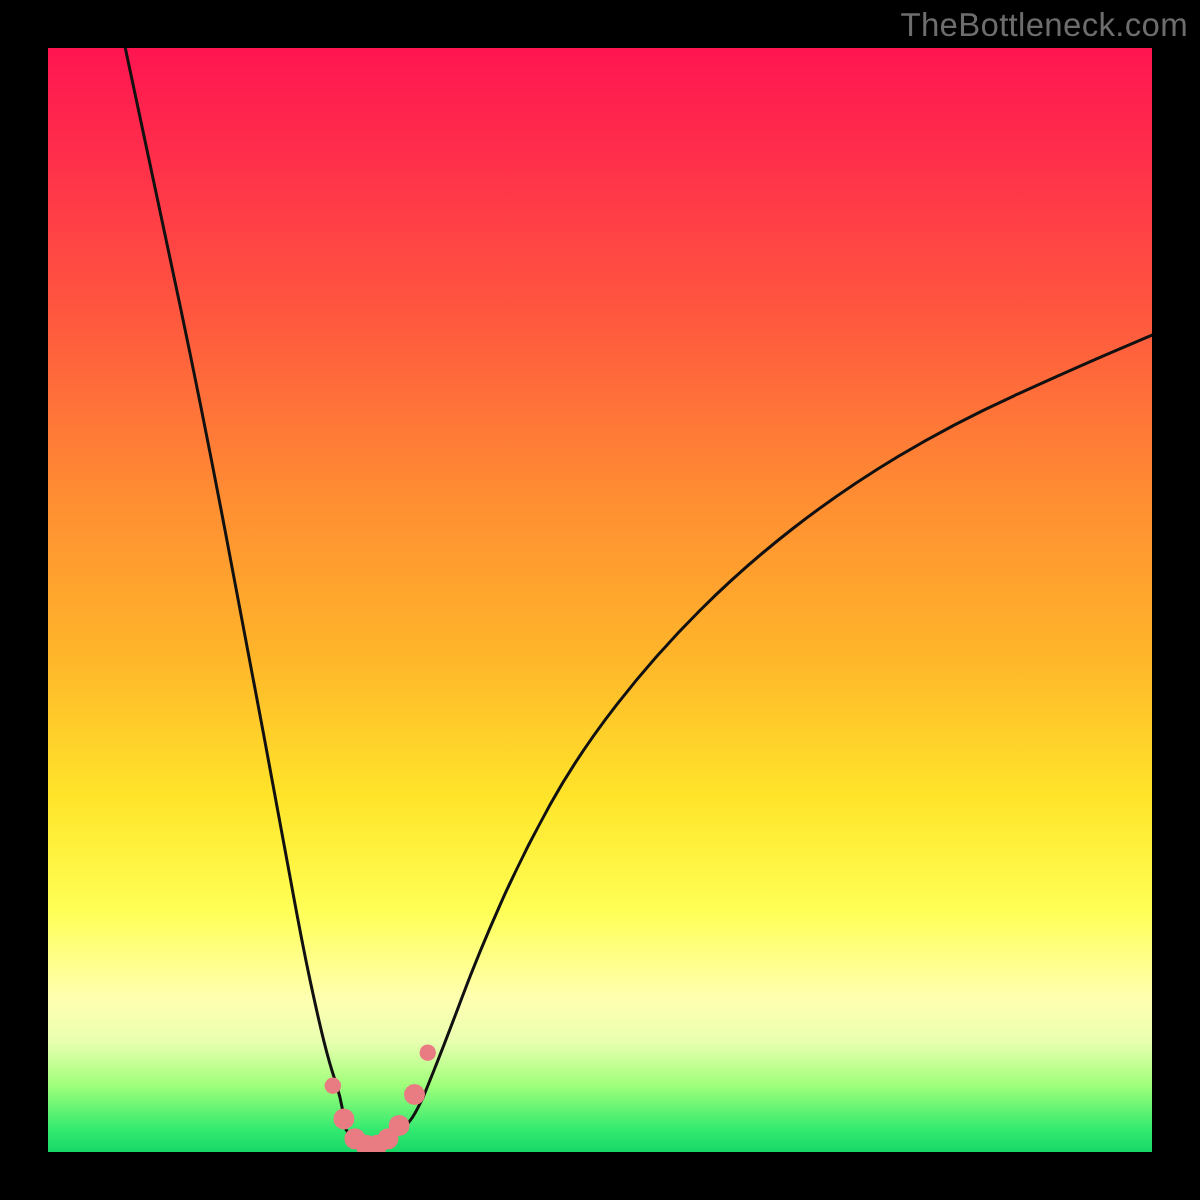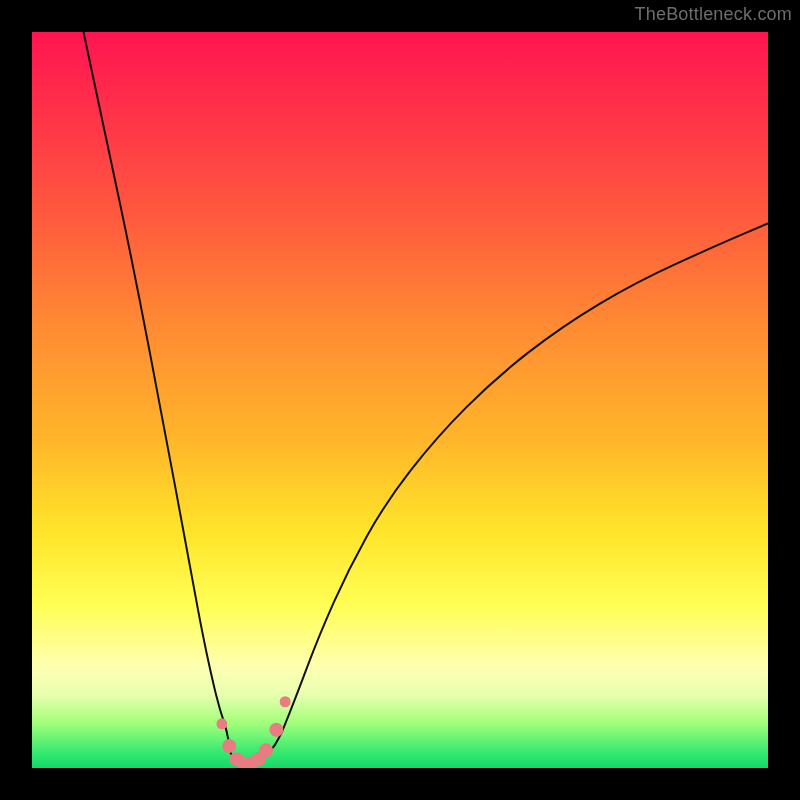--- a/index.html
+++ b/index.html
@@ -15,21 +15,21 @@
     position: relative;
     width: 800px;
     height: 800px;
     background: #000;
   }
   .attribution {
     position: absolute;
     top: 4px;
     right: 8px;
     color: #6d6d6d;
-    font-size: 18px;
+    font-size: 22px;
     font-weight: 400;
     letter-spacing: 0.2px;
     z-index: 50;
     user-select: none;
   }
   .plot-area {
     position: absolute;
     left: 32px;
     top: 32px;
     width: 736px;

